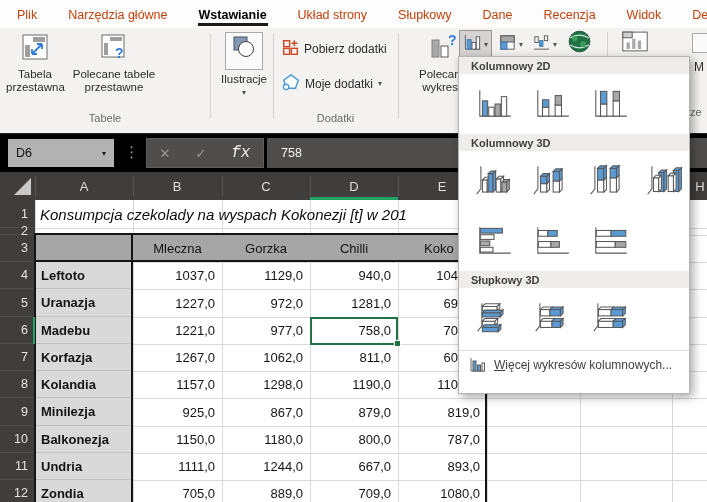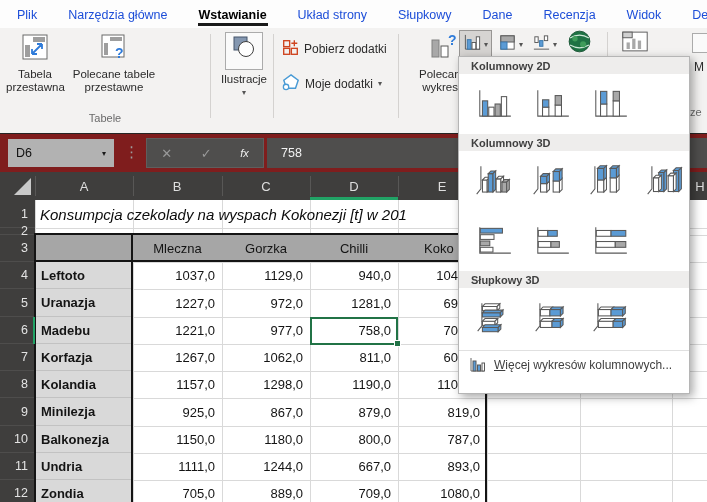--- a/index.html
+++ b/index.html
@@ -1,43 +1,43 @@
 <!DOCTYPE html>
 <html><head>
 <meta charset="utf-8">
 <style>
   html,body{margin:0;padding:0;background:#888;}
   #stage{position:relative;width:707px;height:502px;overflow:hidden;background:#fff;
          font-family:"Liberation Sans",sans-serif;-webkit-font-smoothing:antialiased;}
   
   #tabbar{position:absolute;left:0;top:0;width:707px;height:28px;background:#fdfdfd;
           display:flex;align-items:center;padding-left:16px;box-sizing:border-box;white-space:nowrap;}
-  .tab{font-size:12.5px;color:#1d4ed8;margin-right:29px;padding:5px 1px 4px 1px;cursor:default;flex:0 0 auto;}
+  .tab{font-size:12.5px;color:#c2410c;margin-right:29px;padding:5px 1px 4px 1px;cursor:default;flex:0 0 auto;}
   .tab.active{font-weight:bold;color:#000;border-bottom:3px solid #1a1a1a;padding-bottom:1px;}
   
   #ribbon{position:absolute;left:0;top:28px;width:707px;height:105px;background:#f3f2f1;}
   .rsep{position:absolute;top:6px;width:1px;height:84px;background:#d4d2d0;}
   .bigbtn{position:absolute;top:4px;text-align:center;font-size:11.5px;line-height:13px;color:#2b2b2b;}
   .bigbtn .bicon{display:block;margin:0 auto 3px auto;}
   .grouplabel{position:absolute;top:84px;text-align:center;font-size:11px;color:#6a6a6a;}
   .inlinebtn{position:absolute;display:flex;align-items:center;gap:5px;font-size:12px;color:#2b2b2b;}
   .caret{font-size:8px;color:#555;}
   .smallbtn{position:absolute;top:2px;height:26px;display:flex;align-items:center;gap:2px;padding:0 3px;border:1px solid transparent;}
   .smallbtn.pressed{background:#d6d4d2;border:1px solid #979593;}
   .boxicon{border:1px solid #ababab;background:#fafafa;display:flex;align-items:center;justify-content:center;}
   
-  #fbar{position:absolute;left:0;top:133px;width:707px;height:39px;background:#7f1d1d;border-top:1px solid #262524;box-sizing:border-box;}
+  #fbar{position:absolute;left:0;top:133px;width:707px;height:39px;background:#000000;border-top:1px solid #262524;box-sizing:border-box;}
   #namebox{position:absolute;left:8px;top:5px;width:106px;height:28px;background:#b2b2b2;display:flex;align-items:center;
            font-size:12.5px;color:#111;padding:0 8px;box-sizing:border-box;}
   #namebox .caret{margin-left:auto;color:#1a1a1a;}
   #fdots{position:absolute;left:124px;top:9px;color:#9d9d9d;font-size:15px;}
   #fxbox{position:absolute;left:146px;top:4px;width:118px;height:30px;background:#4f4e4d;border:1px solid #5f5e5d;box-sizing:border-box;
          display:flex;align-items:center;justify-content:space-around;}
   #fxbox .fbtn{font-size:13px;color:#999;}
-  #fxbox .fx{color:#f0f0f0;font-family:Liberation Sans, sans-serif;font-style:italic;font-size:11px;}
+  #fxbox .fx{color:#f0f0f0;font-family:Liberation Mono, monospace;font-style:italic;font-size:16px;}
   #ffield{position:absolute;left:267px;top:4px;width:440px;height:30px;background:#4f4e4d;display:flex;align-items:center;
           color:#f2f2f2;font-size:12.5px;padding-left:14px;box-sizing:border-box;}
   
   #sheet{position:absolute;left:0;top:0;width:707px;height:502px;}
   #cheads{position:absolute;left:0;top:172px;width:707px;height:28px;background:#3f3e3d;}
   .chl{position:absolute;top:0;height:28px;display:flex;align-items:center;justify-content:center;color:#dedede;font-size:13px;width:20px;margin-left:-10px;}
   .chsep{position:absolute;top:4px;width:1px;height:20px;background:#585756;}
   #selall{position:absolute;left:14px;top:6px;width:0;height:0;border-left:17px solid transparent;border-bottom:17px solid #c9c9c9;}
   #dunder{position:absolute;top:25px;height:3px;background:#21a366;}
   .gl{position:absolute;background:#d9d9d9;}
@@ -139,20 +139,21 @@
     <div class="inlinebtn" style="left:282px;top:45px;">
       <span>
         <svg width="18" height="18" viewBox="0 0 20 20">
             <polygon points="10,2 18,8 15,17 5,17 2,8" fill="#fff" stroke="#4a9bd5" stroke-width="1.6"></polygon>
             <circle cx="4.5" cy="15.5" r="3" fill="#fff" stroke="#4a9bd5" stroke-width="1.4"></circle>
           </svg>
       </span>
       <span>Moje dodatki</span>
       <span class="caret">▾</span>
     </div>
+    <div class="grouplabel" style="left:273px;width:125px;">Dodatki</div>
     <div class="rsep" style="left:398px;"></div>
 
     <div class="bigbtn" style="left:414px;width:58px;">
       <span class="bicon">
         <svg width="30" height="30" viewBox="0 0 30 30">
             <rect x="4" y="8" width="7" height="17" fill="#a8a8a8" stroke="#808080"></rect>
             <rect x="13" y="14" width="7" height="11" fill="#fff" stroke="#595959"></rect>
             <text x="20" y="13" font-size="14" font-weight="bold" fill="#2f7bd9">?</text>
           </svg>
       </span>

